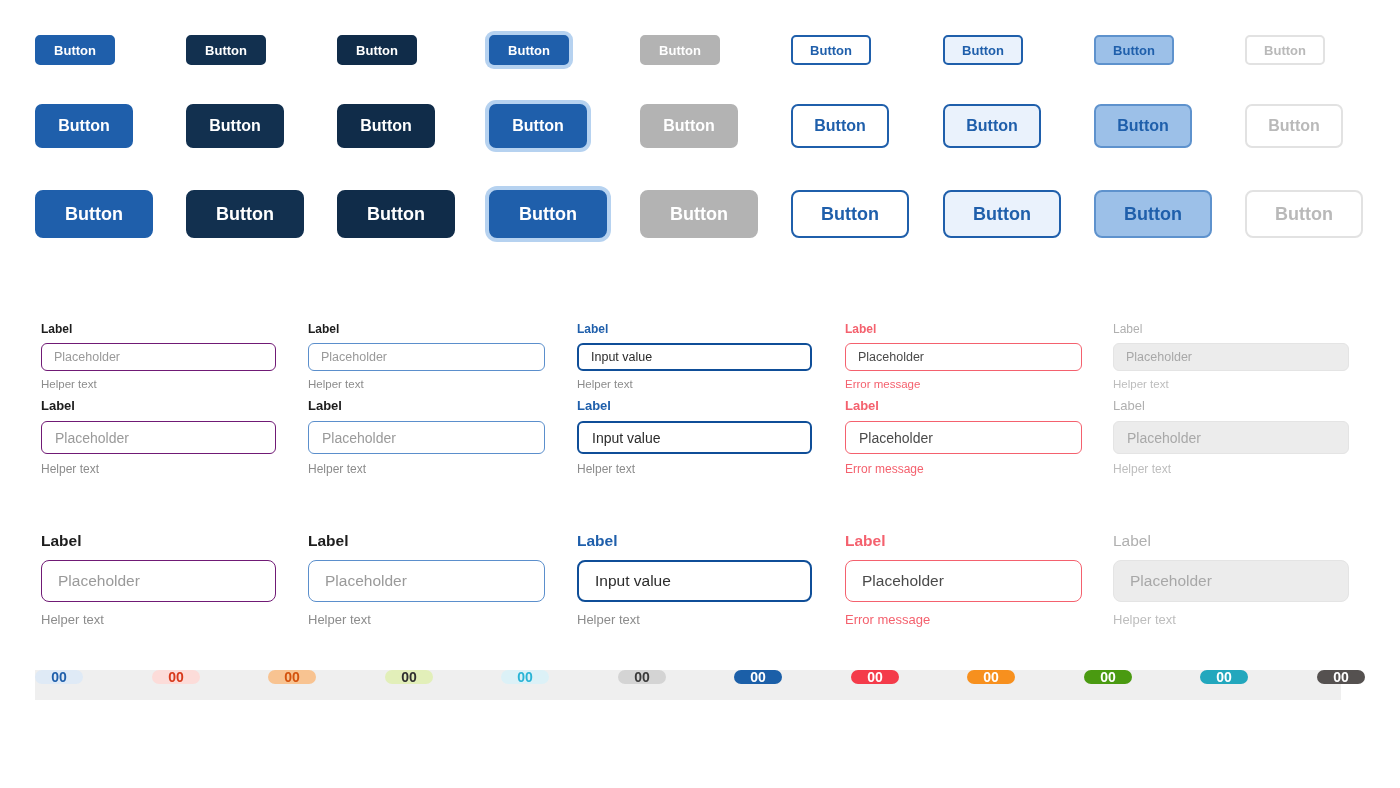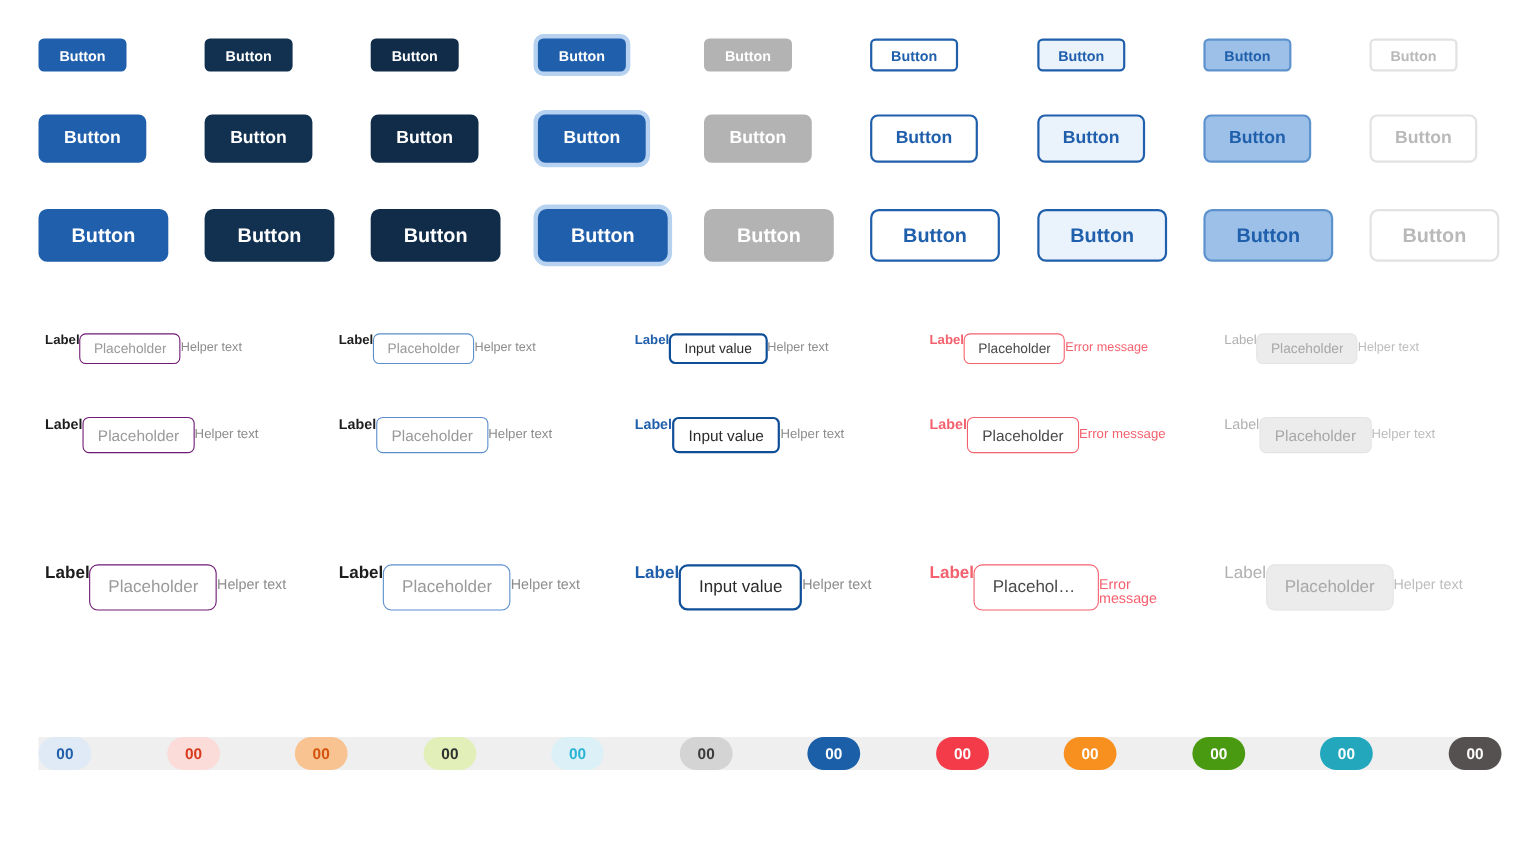--- a/index.html
+++ b/index.html
@@ -33,21 +33,21 @@
   .btn.v-navy2        { background:#102c49; color:#ffffff; border-color:#102c49; }
   .btn.v-focus        { background:#1f5fab; color:#ffffff; border-color:#1f5fab;
                         box-shadow: 0 0 0 4px #b6d2f0; }
   .btn.v-disabled     { background:#b3b3b3; color:#ffffff; border-color:#b3b3b3; cursor:default; }
   .btn.v-outline      { background:#ffffff; color:#1f5fab; border-color:#1f5fab; }
   .btn.v-outline-hov  { background:#eaf2fc; color:#1f5fab; border-color:#1f5fab; }
   .btn.v-outline-act  { background:#9cc0e8; color:#1f5fab; border-color:#5e92cd; }
   .btn.v-outline-dis  { background:#ffffff; color:#b9b9b9; border-color:#e2e2e2; cursor:default; }
 
   
-  .field { display: flex; flex-direction: row; }
+  .field { display: flex; flex-direction: column; margin-top: 20px; }
   .field .lbl { font-weight: 700; color:#1d1d1d; line-height:1; }
   .field .box {
     display:flex; align-items:center;
     background:#ffffff;
     border:1px solid #701a75;
     border-radius:7px;
     color:#9a9a9a;
     font-family:"Liberation Sans", sans-serif;
     overflow:hidden;
   }
@@ -80,21 +80,21 @@
 
   
   .badge-strip {
     position:absolute;
     background:#efefef;
     display:flex; align-items:center;
   }
   .badge {
     position:absolute;
     display:inline-flex; align-items:center; justify-content:center;
-    height:30px; min-width:46px;
+    height:14px; min-width:46px;
     padding:0 12px;
     border-radius:16px;
     font-family:"Liberation Sans", sans-serif;
     font-size:14px; font-weight:700;
     line-height:1;
   }
 </style>
 </head>
 <body>
 

